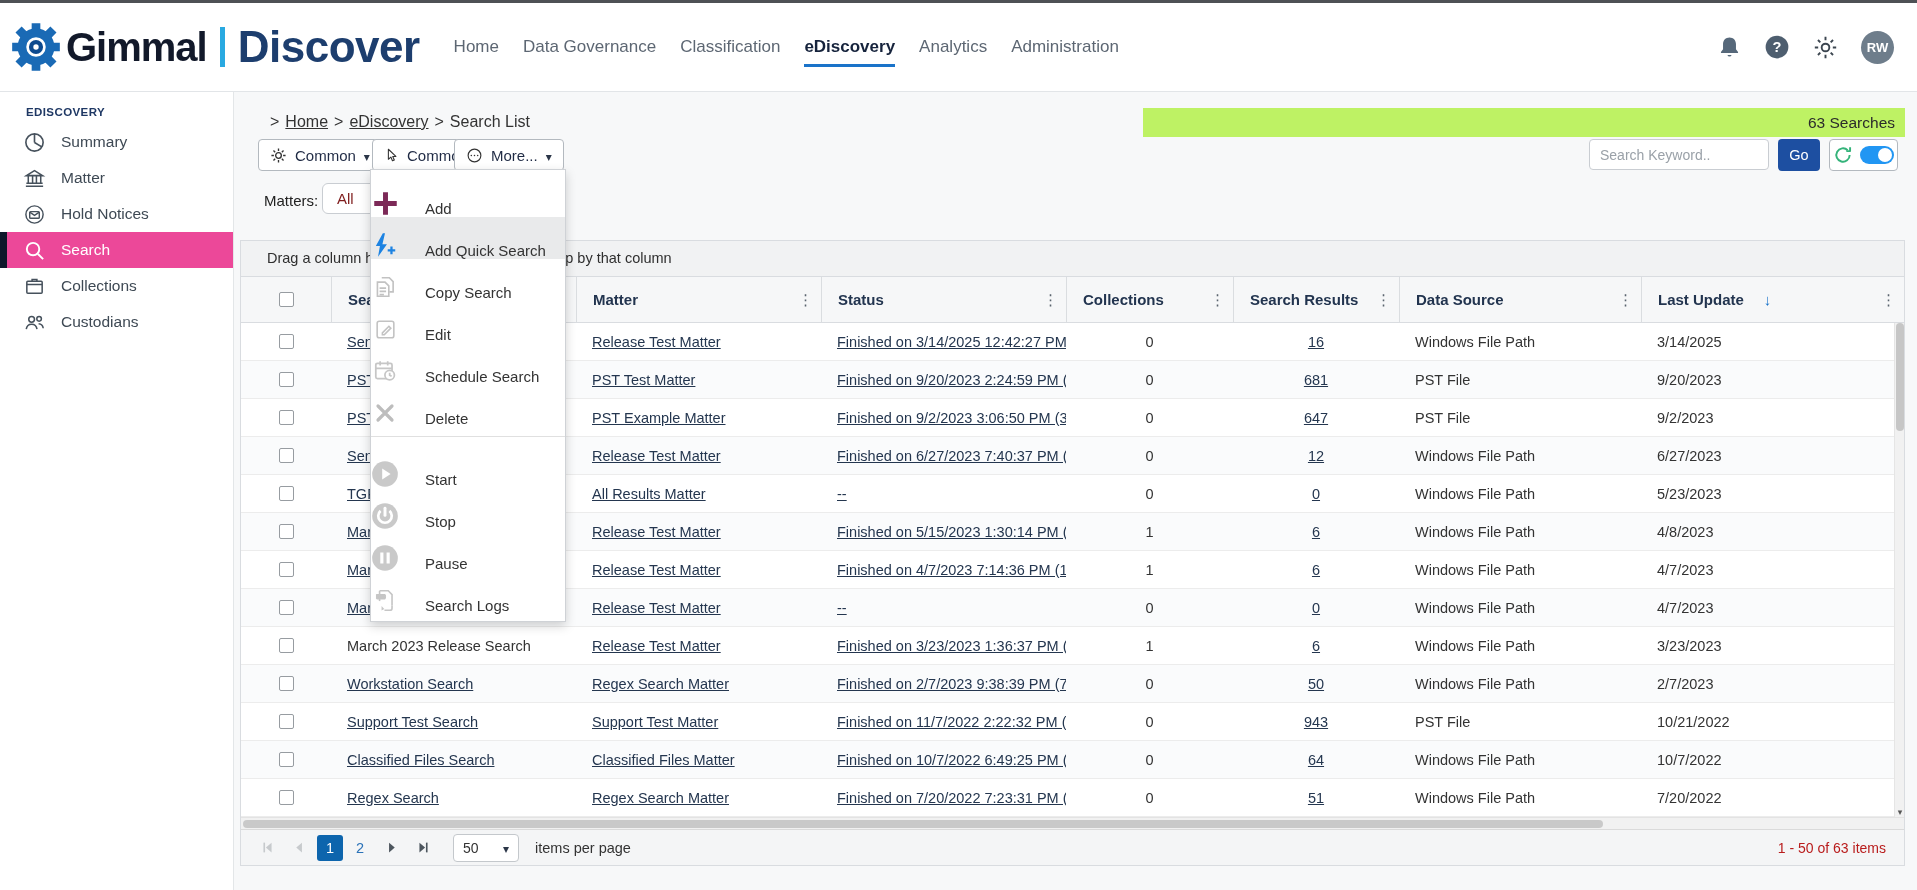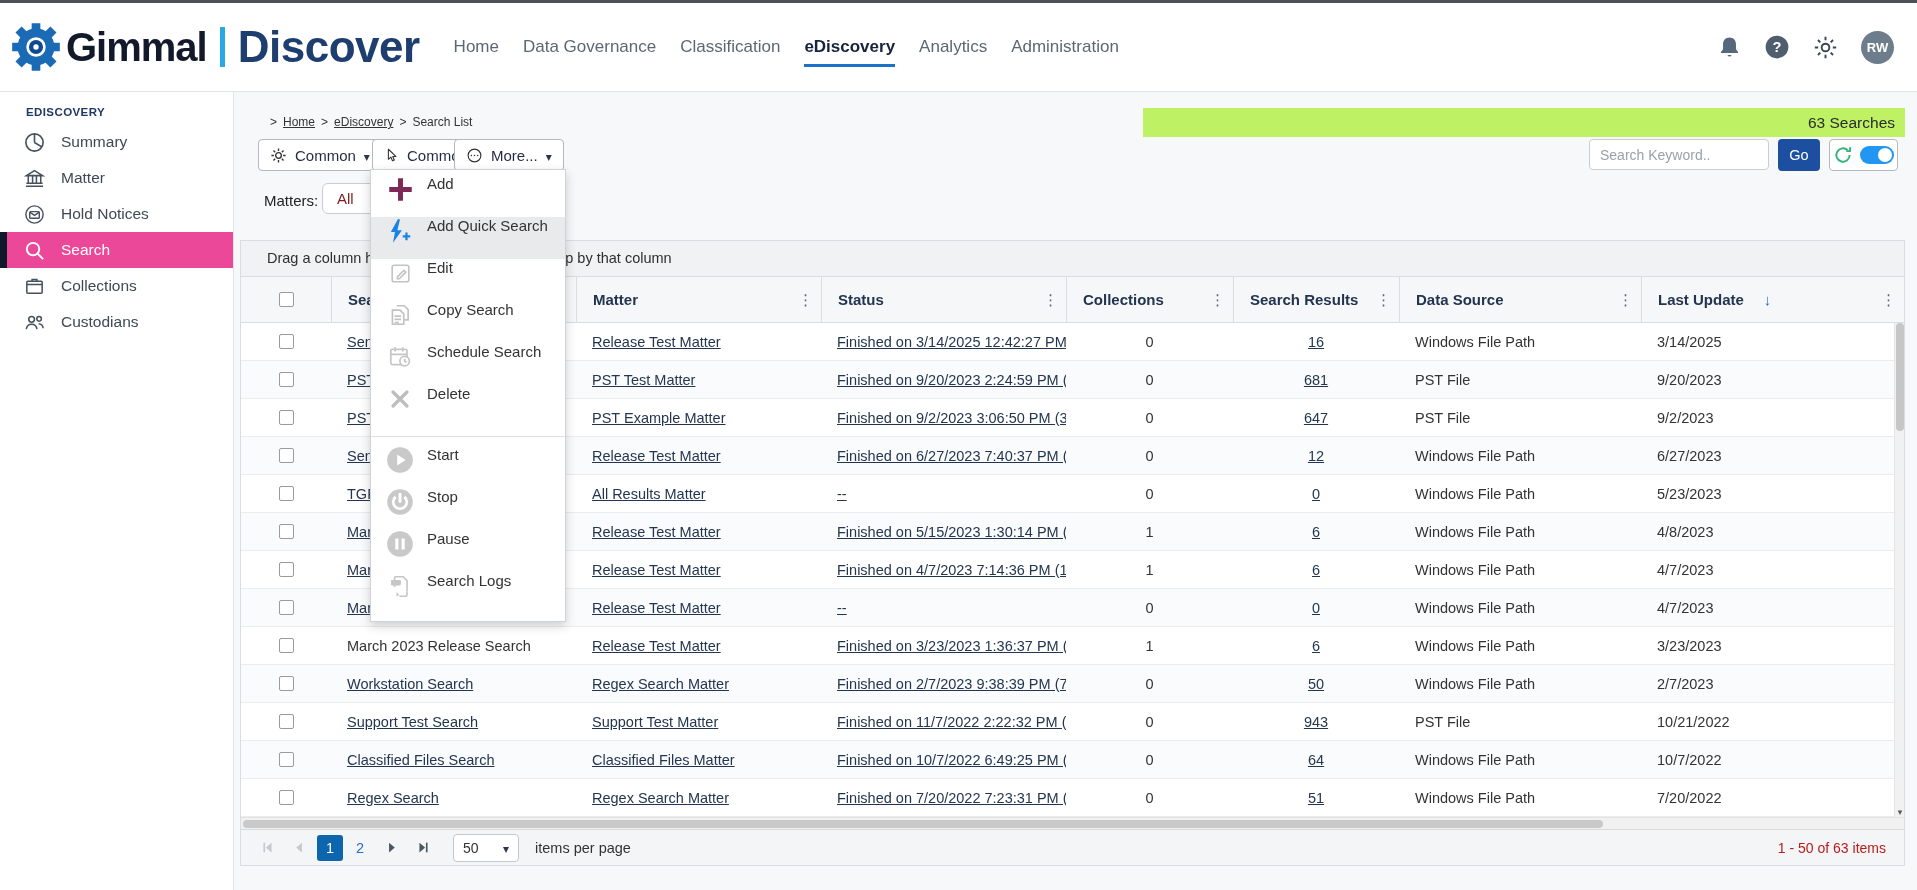--- a/index.html
+++ b/index.html
@@ -30,21 +30,21 @@
   
   .sidebar { position:absolute; left:0; top:92px; width:234px; bottom:0; background:#fff; border-right:1px solid #e3e6e8; }
   .side-title { margin:14px 0 6px 26px; font-size:11.5px; font-weight:700; color:#1f3864; letter-spacing:0.4px; }
   .side-item { height:36px; display:flex; align-items:center; gap:15px; padding-left:23px;
                color:#3e4954; font-size:15.5px; cursor:pointer; }
   .side-item .sicon { display:flex; color:#46515c; }
   .side-item.active { background:#ec4899; color:#fff; border-left:7px solid #0f172a; padding-left:16px; }
   .side-item.active .sicon { color:#fff; }
 
   
-  .breadcrumb { position:absolute; left:264px; top:110px; height:24px; line-height:24px; font-size:12px; color:#333; }
+  .breadcrumb { position:absolute; left:264px; top:110px; height:24px; line-height:24px; font-size:16px; color:#333; }
   .breadcrumb .sep { margin:0 6px; color:#333; }
   .breadcrumb .crumb-link { text-decoration:underline; cursor:pointer; color:#333; }
   .count-band { position:absolute; left:1143px; top:108px; width:762px; height:29px; background:#bef264;
                 line-height:29px; text-align:right; padding-right:10px; font-size:15.5px; color:#2b2b2b; }
 
   
   .btn { position:absolute; top:139px; height:32px; display:inline-flex; align-items:center; gap:8px;
          padding:0 11px; border:1px solid #b3b9bf; border-radius:4px; background:#fff; color:#1f2a44;
          font-size:15px; cursor:pointer; }
   .btn .bicon { display:flex; }
@@ -112,21 +112,21 @@
             color:#2a72b8; cursor:pointer; border-radius:3px; font-size:14.5px; }
   .pg-num.active { background:#0d65ad; color:#fff; }
   .pgsize { margin-left:12px; width:66px; height:28px; border:1px solid #c4c8cc; border-radius:4px; background:#fff;
             display:flex; align-items:center; justify-content:space-between; padding:0 9px; font-size:14px; cursor:pointer; }
   .ipp { margin-left:12px; }
   .pg-range { margin-left:auto; font-size:14px; color:#b91c1c; padding-right:6px; }
 
   
   .menu { position:absolute; left:370px; top:169px; width:196px; background:#fff; border:1px solid #cfd2d6;
           box-shadow:0 4px 10px rgba(0,0,0,0.18); padding:5px 0 7px; z-index:60; }
-  .menu-item { height:42px; display:flex; align-items:flex-start; gap:13px; padding-left:15px; font-size:15px;
+  .menu-item { height:42px; display:flex; align-items:flex-end; gap:26px; font-size:15px;
                color:#333; cursor:pointer; }
   .menu-item.hl { background:#e9eaeb; }
   .micon { width:28px; height:28px; display:flex; align-items:center; justify-content:center; }
   .menu-div { height:1px; background:#e0e0e0; margin:9px 0; }
 </style>
 </head>
 <body>
 
 <div class="screen">
   <div class="topstrip"></div>
@@ -735,36 +735,36 @@
         <span class="micon">
           <svg width="28" height="28" viewBox="0 0 26 24">
             <path d="M11 1L4.5 13h3.8L6.5 23l8.3-11.7h-4.2L13 1z" fill="#1d83e2"></path>
             <path d="M19 13.5v7M15.5 17h7" stroke="#1d83e2" stroke-width="2.1"></path>
           </svg>
         </span>
         <span>Add Quick Search</span>
       </div>
       <div class="menu-item">
         <span class="micon">
-          <svg width="25" height="25" viewBox="0 0 24 24" fill="none" stroke="#c2c2c2" stroke-width="1.5">
-            <rect x="4" y="4" width="16" height="16" rx="2"></rect>
-            <path d="M9 15.2l6.3-6.3 1.8 1.8-6.3 6.3H9z"></path>
-          </svg>
-        </span>
-        <span>Edit</span>
-      </div>
-      <div class="menu-item">
-        <span class="micon">
           <svg width="26" height="26" viewBox="0 0 24 24" fill="none" stroke="#c2c2c2" stroke-width="1.5">
             <path d="M9 3.5h7l3.5 3.5v9.5H16"></path>
             <path d="M5 7.5h7l3.5 3.5v9.5H5z"></path>
             <path d="M7 13h6M7 16h6M7 19h4"></path>
           </svg>
         </span>
         <span>Copy Search</span>
+      </div>
+      <div class="menu-item">
+        <span class="micon">
+          <svg width="25" height="25" viewBox="0 0 24 24" fill="none" stroke="#c2c2c2" stroke-width="1.5">
+            <rect x="4" y="4" width="16" height="16" rx="2"></rect>
+            <path d="M9 15.2l6.3-6.3 1.8 1.8-6.3 6.3H9z"></path>
+          </svg>
+        </span>
+        <span>Edit</span>
       </div>
       <div class="menu-item">
         <span class="micon">
           <svg width="26" height="26" viewBox="0 0 24 24" fill="none" stroke="#c6c6c6" stroke-width="1.6">
             <rect x="3.5" y="5" width="15" height="14" rx="1.5"></rect>
             <path d="M7.5 3v4M14.5 3v4M3.5 9.5h15"></path>
             <circle cx="16.3" cy="15.8" r="4.4" fill="#fff"></circle>
             <path d="M16.3 13.6v2.3l1.8 1"></path>
           </svg>
         </span>

